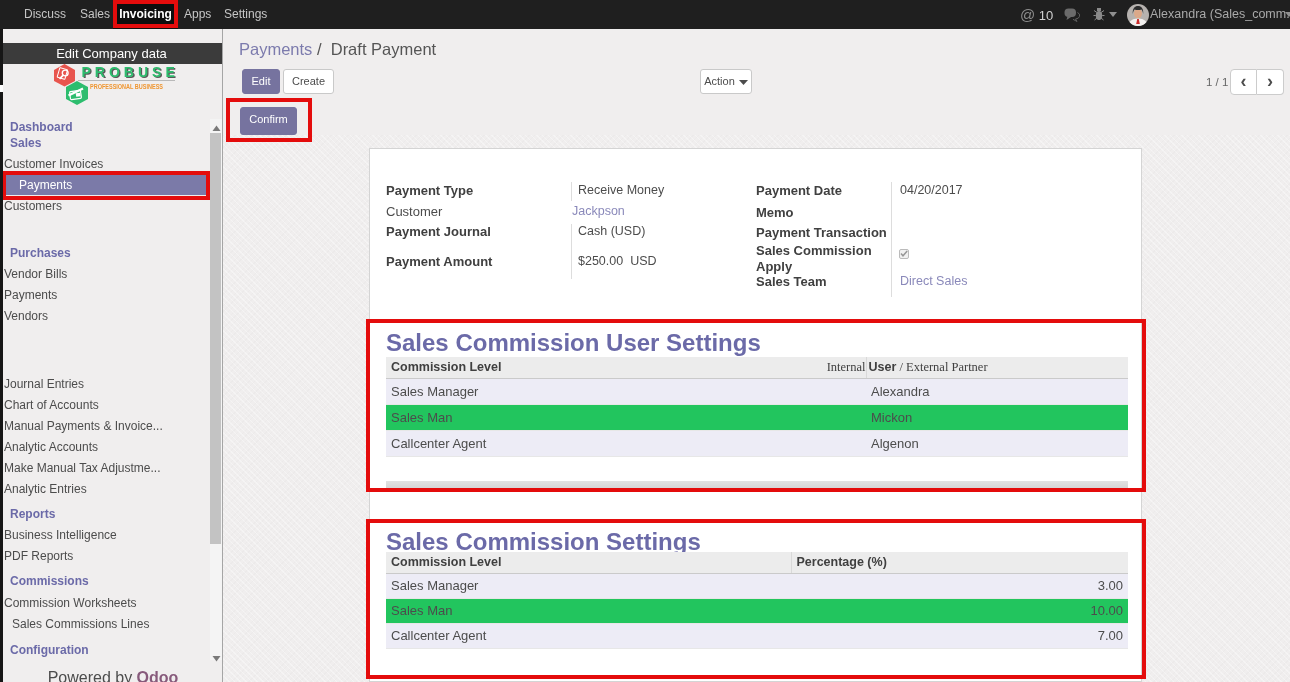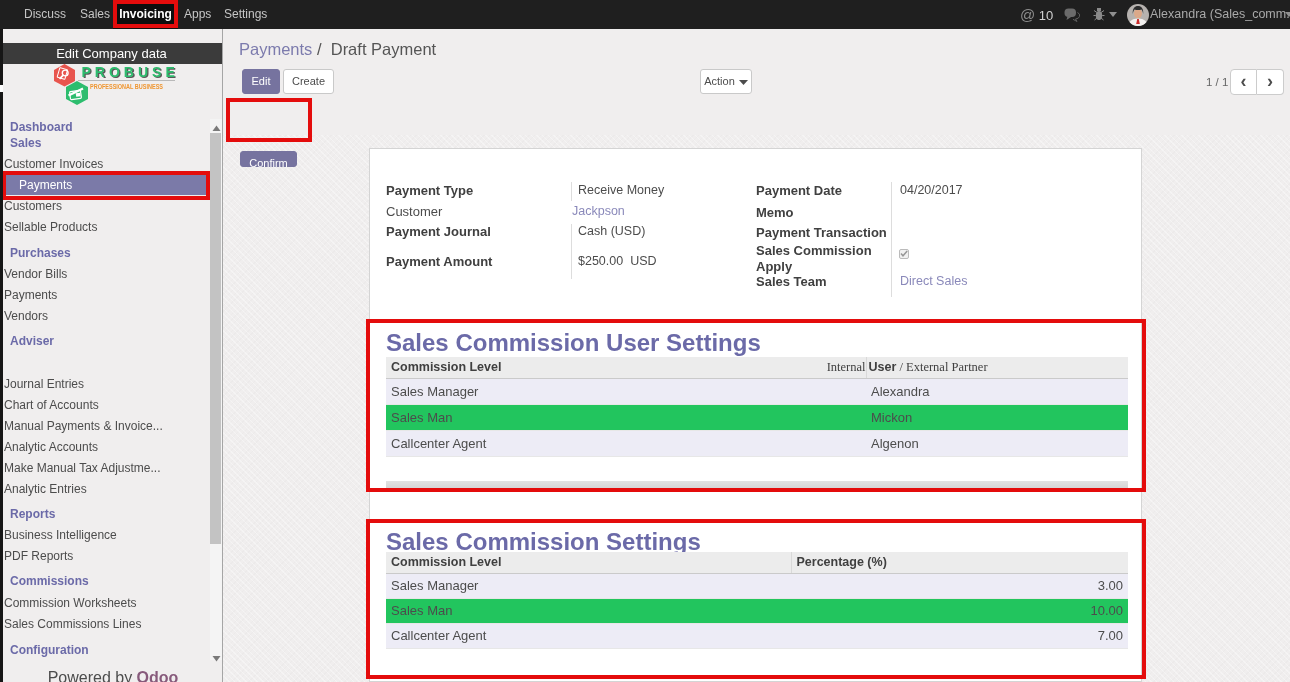--- a/index.html
+++ b/index.html
@@ -53,21 +53,21 @@
 #btn-action { left:477px; top:40px; width:52px; height:25px; line-height:23px; }
 #pager-txt { position:absolute; left:983px; top:47px; font-size:11.5px; color:#666; }
 #pager-btns { position:absolute; left:1007px; top:40px; width:54px; height:26px; }
 .pg { position:absolute; top:0; width:27px; height:26px; background:#fff; border:1px solid #ccc; color:#4c4c4c; font-size:18px; text-align:center; line-height:22px; font-weight:bold; }
 #pg-l { left:0; border-radius:4px 0 0 4px; }
 #pg-r { left:27px; border-left:none; border-radius:0 4px 4px 0; }
 
 
 #statusbar { position:absolute; left:0; top:74px; width:1067px; height:32px;
   background:linear-gradient(#fdfdfd,#ebebeb); border-top:1px solid #cacaca; border-bottom:1px solid #b5b5b5; }
-#btn-confirm { left:17px; top:78px; width:57px; height:16px; line-height:22px;margin-top:44px; }
+#btn-confirm { left:17px; top:78px; width:57px; height:28px; line-height:22px; }
 #steps { position:absolute; right:13px; top:0; height:30px; }
 .step { position:absolute; top:0; height:30px; font-size:12px; color:#4c4c4c; line-height:30px; text-align:center; }
 .step-n { background:linear-gradient(#fefefe,#e2e2e2); }
 #step-draft { right:134px; width:60px; background:linear-gradient(#908fc0,#6f6ea2); color:#fff;
   clip-path:polygon(0 0, calc(100% - 11px) 0, 100% 50%, calc(100% - 11px) 100%, 0 100%); padding-right:4px; }
 #step-posted { right:77px; width:66px;
   clip-path:polygon(0 0, calc(100% - 11px) 0, 100% 50%, calc(100% - 11px) 100%, 0 100%, 11px 50%); padding-left:6px; }
 #step-rec { right:0; width:77px; padding-left:8px !important;
   clip-path:polygon(0 0, 100% 0, 100% 100%, 0 100%, 11px 50%); padding-left:6px; }
 
@@ -169,38 +169,36 @@
         <line x1="30" y1="19.5" x2="127" y2="19.5" stroke="#b9b9b9" stroke-width="1"></line>
         <text x="42" y="27.5" font-family="Liberation Sans, sans-serif" font-size="7.5" font-weight="bold" fill="#ef9631" textLength="73" lengthAdjust="spacingAndGlyphs">PROFESSIONAL BUSINESS</text>
       </svg>
     </div>
 
     <div class="m-sec" style="top:88px;">Dashboard</div>
     <div class="m-sec" style="top:104px;">Sales</div>
     <div class="m-item" style="top:125px;">Customer Invoices</div>
     <div class="m-item m-sel" style="top:146px;">Payments</div>
     <div class="m-item" style="top:167px;">Customers</div>
-    <div class="m-item" style="top:188px;">Sellable Products</div>
     <div class="m-sec" style="top:214px;">Purchases</div>
     <div class="m-item" style="top:235px;">Vendor Bills</div>
     <div class="m-item" style="top:256px;">Payments</div>
     <div class="m-item" style="top:277px;">Vendors</div>
-    <div class="m-sec" style="top:302px;">Adviser</div>
     <div class="m-item" style="top:345px;">Journal Entries</div>
     <div class="m-item" style="top:366px;">Chart of Accounts</div>
     <div class="m-item" style="top:387px;">Manual Payments &amp; Invoice...</div>
     <div class="m-item" style="top:408px;">Analytic Accounts</div>
     <div class="m-item" style="top:429px;">Make Manual Tax Adjustme...</div>
     <div class="m-item" style="top:450px;">Analytic Entries</div>
     <div class="m-sec" style="top:475px;">Reports</div>
     <div class="m-item" style="top:496px;"><span class="m-car">▸</span>Business Intelligence</div>
     <div class="m-item" style="top:517px;"><span class="m-car">▸</span>PDF Reports</div>
     <div class="m-sec" style="top:542px;">Commissions</div>
     <div class="m-item" style="top:564px;">Commission Worksheets</div>
-    <div class="m-item" style="top:585px;">Sales Commissions Lines</div>
+    <div class="m-item" style="top:585px;margin-left:8px;">Sales Commissions Lines</div>
     <div class="m-sec" style="top:611px;">Configuration</div>
     <div id="sb-track">
       <div id="sb-up">
           <svg width="11" height="6" viewBox="0 0 11 6" style="display:block; margin-top:2px;">
             <path d="M1.5 6 L5.5 0.5 L9.5 6 Z" fill="#7a7a7a"></path>
           </svg>
         </div>
       <div id="sb-thumb"></div>
 
     </div>

